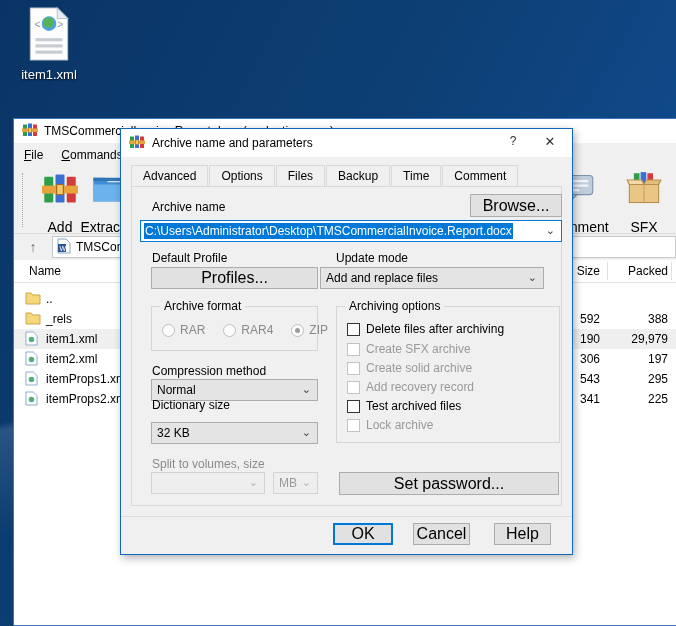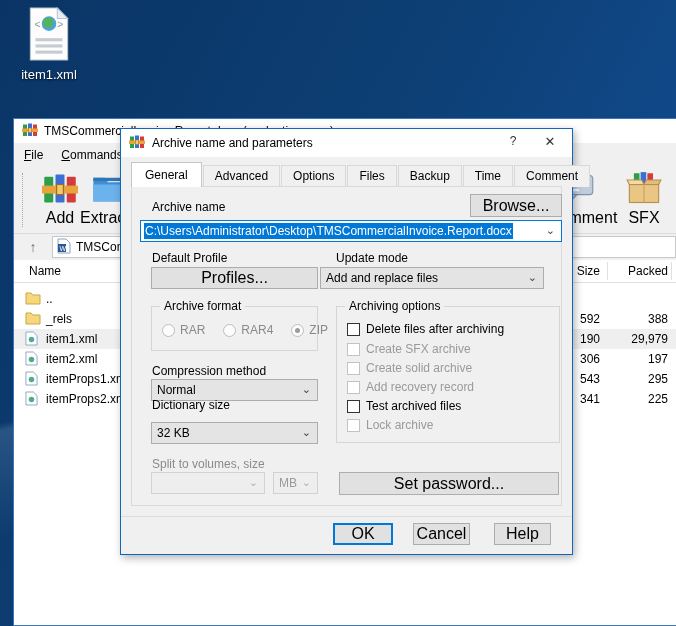--- a/index.html
+++ b/index.html
@@ -21,21 +21,21 @@
   .win-title { position:absolute; left:0; top:0; right:0; height:24px; background:#fff;
     display:flex; align-items:center; padding-left:8px; gap:6px; white-space:nowrap; overflow:hidden; }
   .menubar { position:absolute; left:0; top:24px; right:0; height:24px; background:#f0f0f0;
     display:flex; align-items:center; padding-left:10px; gap:18px; }
   .menu-item { display:inline-block; }
   .menu-item::first-letter { text-decoration:underline; }
   .toolbar { position:absolute; left:0; top:48px; right:0; height:66px; background:#f0f0f0; }
   .toolbar .grip { position:absolute; left:8px; top:6px; height:54px; border-left:1px dotted #a8a8a8; }
   .tool { position:absolute; top:4px; width:52px; text-align:center; }
   .tool svg { display:block; margin:0 auto; }
-  .tool .tlbl { font-size:16px; margin-top:2px; white-space:nowrap; }
+  .tool .tlbl { font-size:14px; margin-top:12px; white-space:nowrap; }
   .toolbar-sep { position:absolute; left:0; top:114px; right:0; border-top:1px solid #dcdcdc; }
   .addr-row { position:absolute; left:0; top:115px; right:0; height:26px; background:#f0f0f0;
     display:flex; align-items:center; }
   .up-btn { width:26px; height:22px; margin-left:6px; display:flex; align-items:center; justify-content:center;
     color:#6d6d6d; font-size:14px; }
   .addr-combo { flex:1; height:22px; margin:0 0 0 6px; background:#fff; border:1px solid #c8c8c8;
     display:flex; align-items:center; gap:5px; padding-left:4px; white-space:nowrap; overflow:hidden; }
 
   .filelist { position:absolute; left:0; top:141px; right:0; bottom:0; background:#fff; }
   .fl-header { position:absolute; left:0; top:0; right:0; height:23px; background:#fff;
@@ -283,21 +283,20 @@
           <rect x="0" y="13" width="32" height="7" fill="#e8a33d"></rect>
           <rect x="13" y="12" width="6" height="9" fill="#f3c96b" stroke="#a06a1d"></rect>
         </svg>
       </span>
       <span>Archive name and parameters</span>
       <span class="dlg-help">?</span>
       <span class="dlg-close">✕</span>
     </div>
 
     <div class="tabs">
-      <div class="tab active">General</div>
       <div class="tab">Advanced</div>
       <div class="tab">Options</div>
       <div class="tab">Files</div>
       <div class="tab">Backup</div>
       <div class="tab">Time</div>
       <div class="tab">Comment</div>
     </div>
 
     <div class="tab-body">
       <span class="lbl-s" style="left:20px;top:13px;">Archive name</span>

